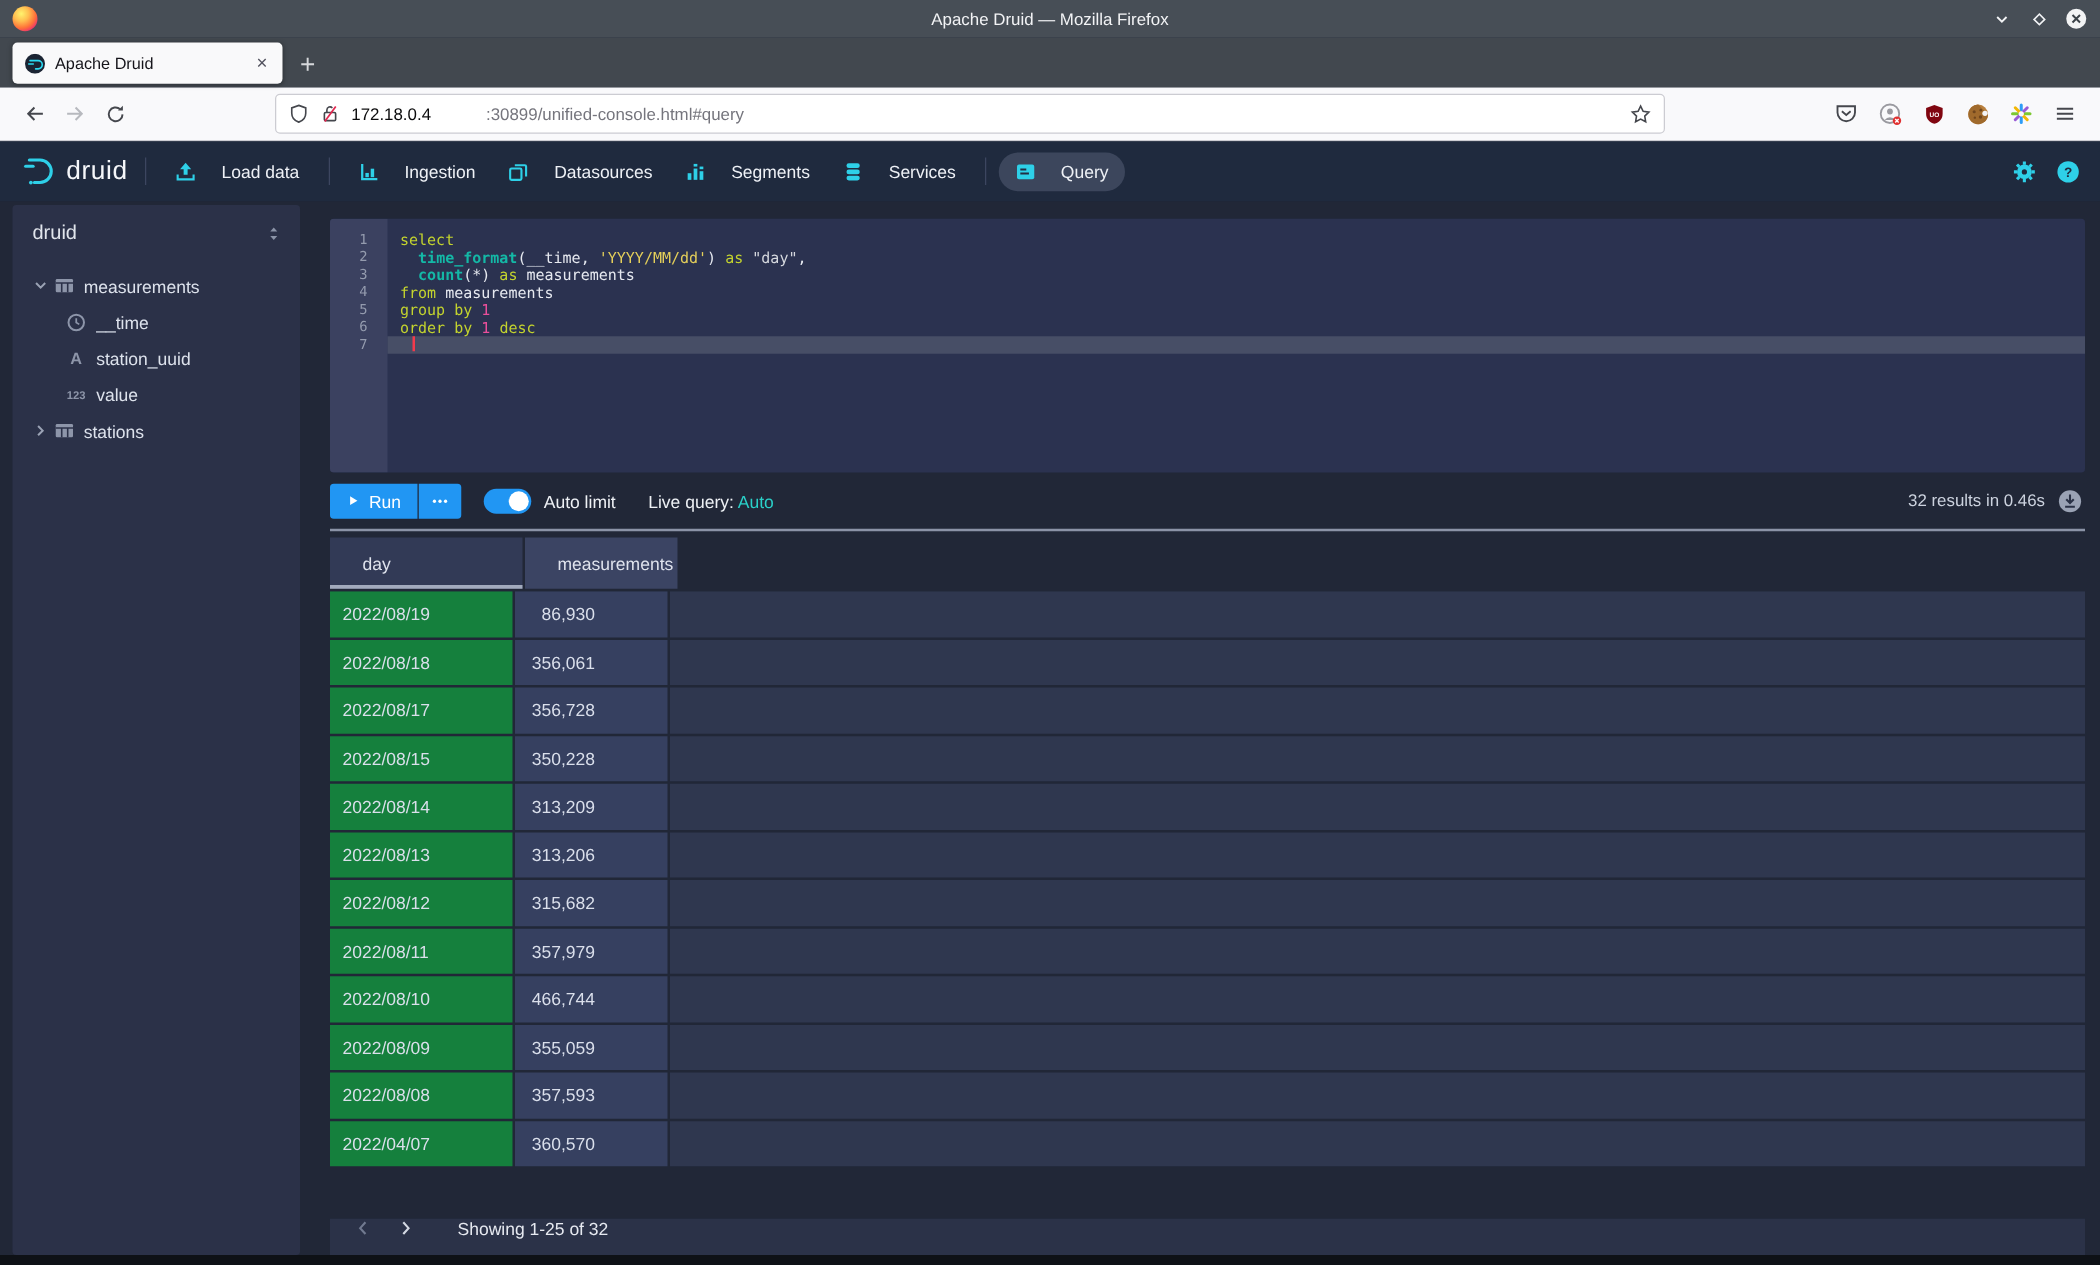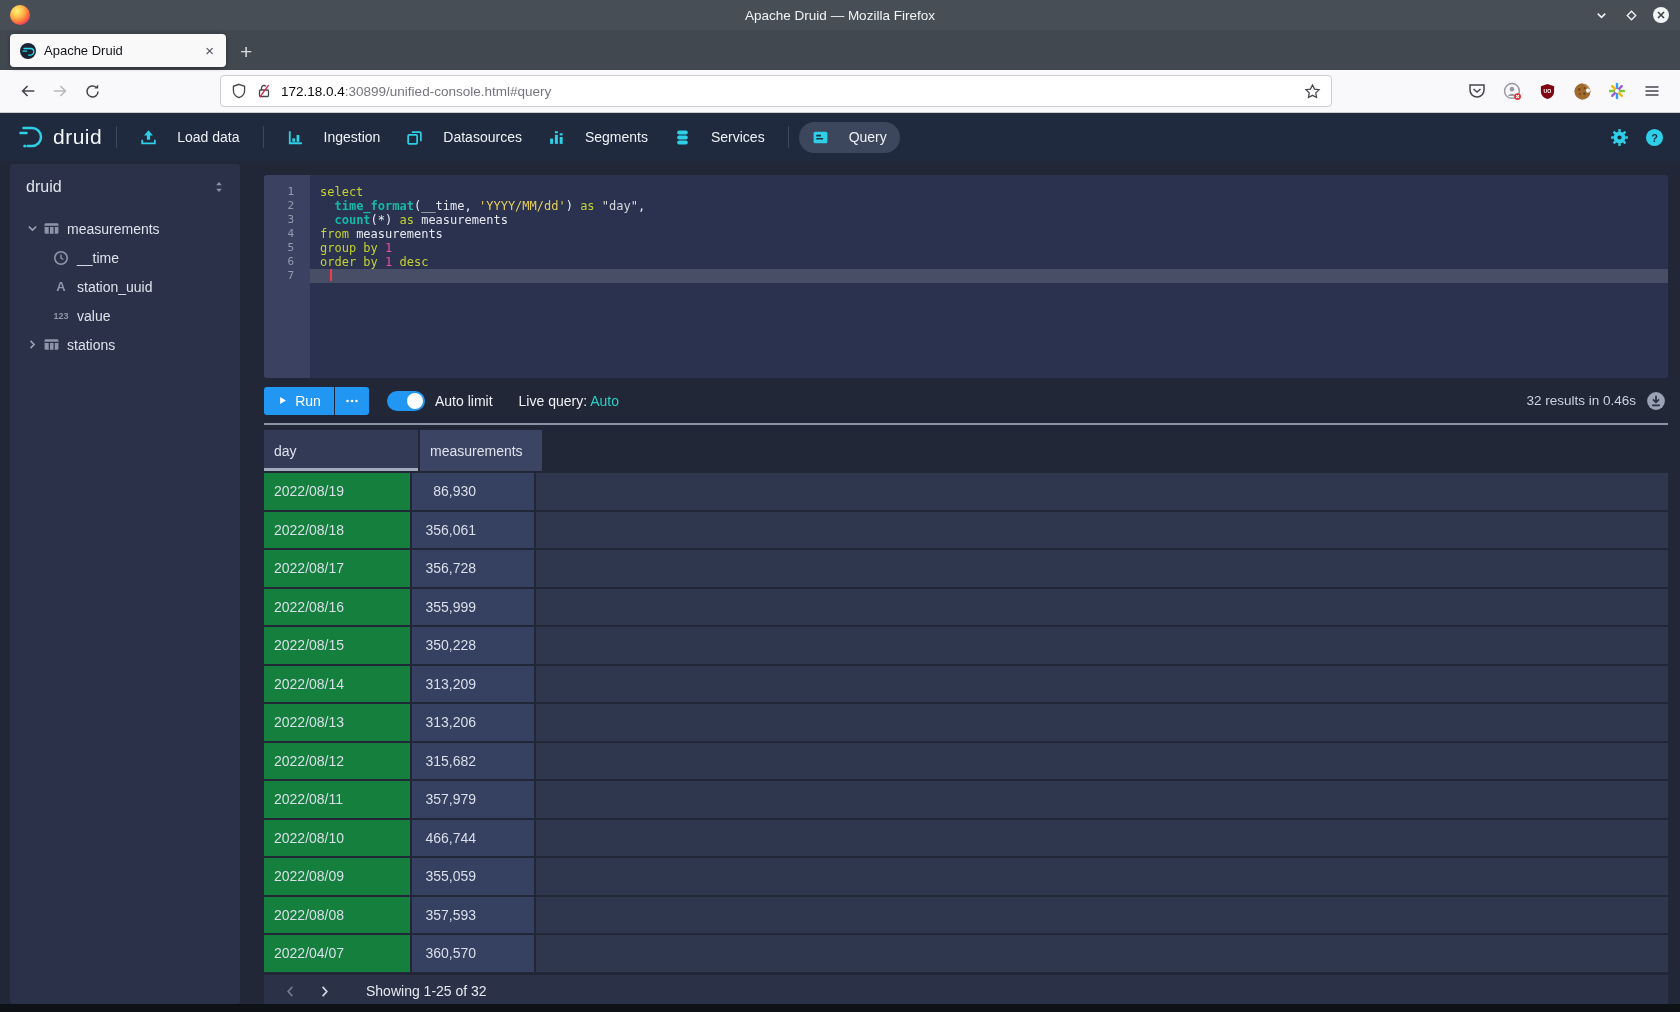--- a/index.html
+++ b/index.html
@@ -22,21 +22,21 @@
   .tab-close{ color:#52525e; font-size:15px; padding:0 4px; }
   .newtab{ color:#d6d8db; font-size:21px; font-weight:400; margin:0 0 6px 14px; }
 
   .toolbar{ height:43px; background:#f9f9fb; border-bottom:1px solid #ccccd2; display:flex; align-items:center; padding:0 12px; }
   .nav-btn{ width:32px; height:30px; display:flex; align-items:center; justify-content:center; color:#45474d; border-radius:3px; }
   .nav-btn.disabled{ color:#b7b9be; }
   .urlbar{ margin-left:112px; width:1112px; height:32px; background:#ffffff; border:1px solid #ccccd2; border-radius:4px;
            display:flex; align-items:center; padding:0 10px; }
   .urlbar .uicon{ display:flex; align-items:center; color:#45474d; margin-right:9px; }
   .url-text{ font-size:13.5px; color:#0c0c0d; white-space:nowrap; }
-  .url-text .gray{ color:#75757d; }
+  .url-text .gray{ color:#75757d;margin-left:44px; }
   .url-star{ margin-left:auto; color:#45474d; display:flex; }
   .tb-icons{ margin-left:auto; display:flex; align-items:center; gap:3px; }
   .tb-icons .tbi{ width:32px; height:30px; display:flex; align-items:center; justify-content:center; color:#45474d; }
 
   
   .druid-header{ height:48px; background:#1f2a3e; display:flex; align-items:center; padding:0 16px; }
   .brand{ display:flex; align-items:center; gap:7px; color:#2ed0e8; }
   .brand-text{ color:#f5f7fa; font-size:21px; letter-spacing:.5px; }
   .dnav{ display:flex; align-items:center; height:100%; margin-left:4px; }
   .nav-sep{ width:1px; height:22px; background:#3c4660; margin:0 10px; }
@@ -85,33 +85,33 @@
   .toggle .knob{ position:absolute; right:2px; top:2px; width:16px; height:16px; border-radius:50%; background:#fff; }
   .runbar-label{ color:#eef1f5; font-size:14px; margin-left:10px; }
   .live-query{ color:#eef1f5; font-size:14px; margin-left:26px; }
   .live-query .lq-val{ color:#2ad0c8; }
   .results-summary{ margin-left:auto; display:flex; align-items:center; gap:10px; color:#ccd2de; font-size:13.5px; padding-right:2px; }
 
   .divider{ height:2px; background:#8b93a7; }
 
   
   .thead{ display:flex; margin-top:5px; height:41px; font-size:14px; color:#dfe3ed; }
-  .th{ display:flex; align-items:center; padding-left:10px; position:relative; }
+  .th{ display:flex; align-items:center; padding-left:26px; position:relative; }
   .th.c1{ width:154px; background:#323a56; margin-right:2px; }
   .th.c1 .sort-underline{ position:absolute; left:0; right:0; bottom:0; height:3px; background:#a2aabd; }
   .th.c2{ width:122px; background:#3b4463; }
   .tbody{ margin-top:2px; height:502px; overflow:hidden; }
   .tr{ display:flex; height:36.5px; margin-bottom:2px; font-size:14px; color:#dadfeb; }
   .td{ display:flex; align-items:center; padding-left:10px; }
   .td.c1{ width:146px; background:#15803d; margin-right:2px; }
   .td.c2{ width:122px; background:#364060; }
   .td.fill{ flex:1; background:#2f374f; margin-left:2px; }
   .td .numv{ display:inline-block; min-width:54px; text-align:right; }
 
-  .pager{ height:32px; background:#2b3248; display:flex; align-items:center; padding-left:14px; color:#e6e9f0; font-size:14px; }
+  .pager{ height:32px; background:#2b3248; display:flex; padding-left:14px; color:#e6e9f0; font-size:14px; }
   .pg-btn{ width:24px; display:flex; justify-content:center; margin-right:10px; }
   .pg-btn.prev{ color:#717a90; } .pg-btn.next{ color:#d3d8e2; }
   .pager-label{ margin-left:20px; }
 
   svg{ display:block; }
 </style>
 </head>
 <body>
 
 <div class="window">
@@ -492,27 +492,20 @@
             <div class="td fill"></div>
           </div>
           <div class="tr">
             <div class="td c1">2022/08/17</div>
             <div class="td c2">
               <span class="numv">356,728</span>
             </div>
             <div class="td fill"></div>
           </div>
           <div class="tr">
-            <div class="td c1">2022/08/16</div>
-            <div class="td c2">
-              <span class="numv">355,999</span>
-            </div>
-            <div class="td fill"></div>
-          </div>
-          <div class="tr">
             <div class="td c1">2022/08/15</div>
             <div class="td c2">
               <span class="numv">350,228</span>
             </div>
             <div class="td fill"></div>
           </div>
           <div class="tr">
             <div class="td c1">2022/08/14</div>
             <div class="td c2">
               <span class="numv">313,209</span>

